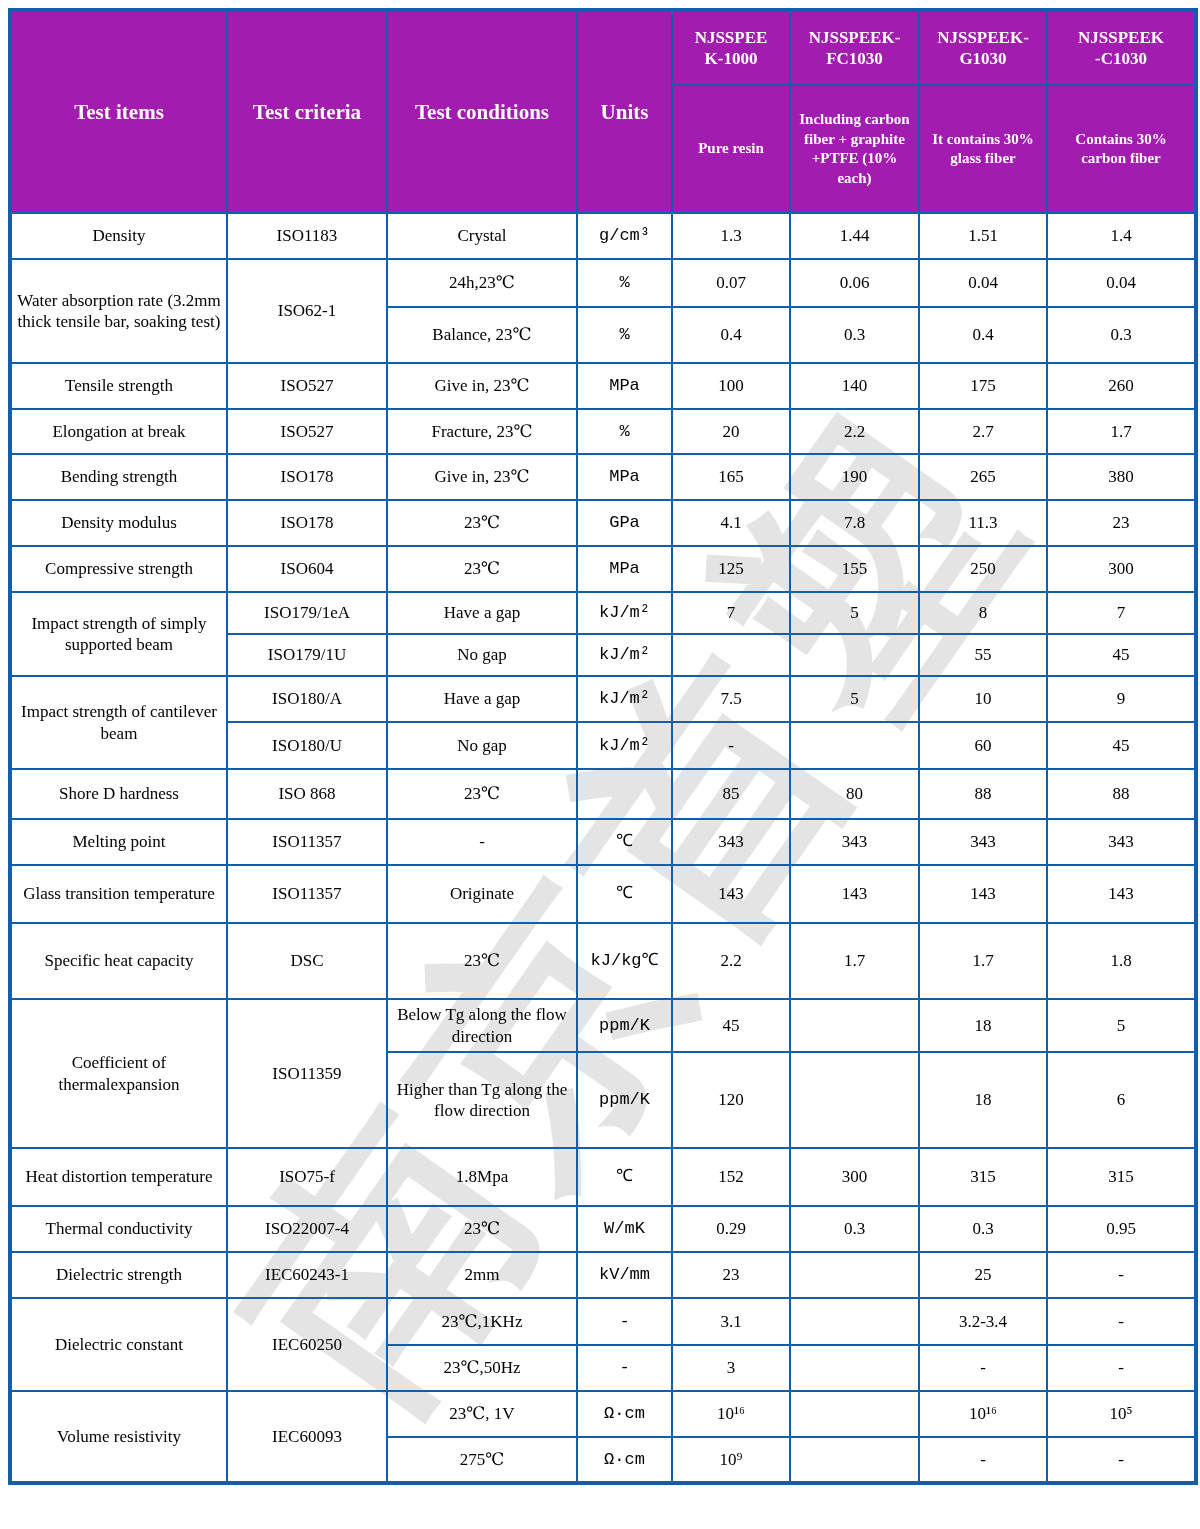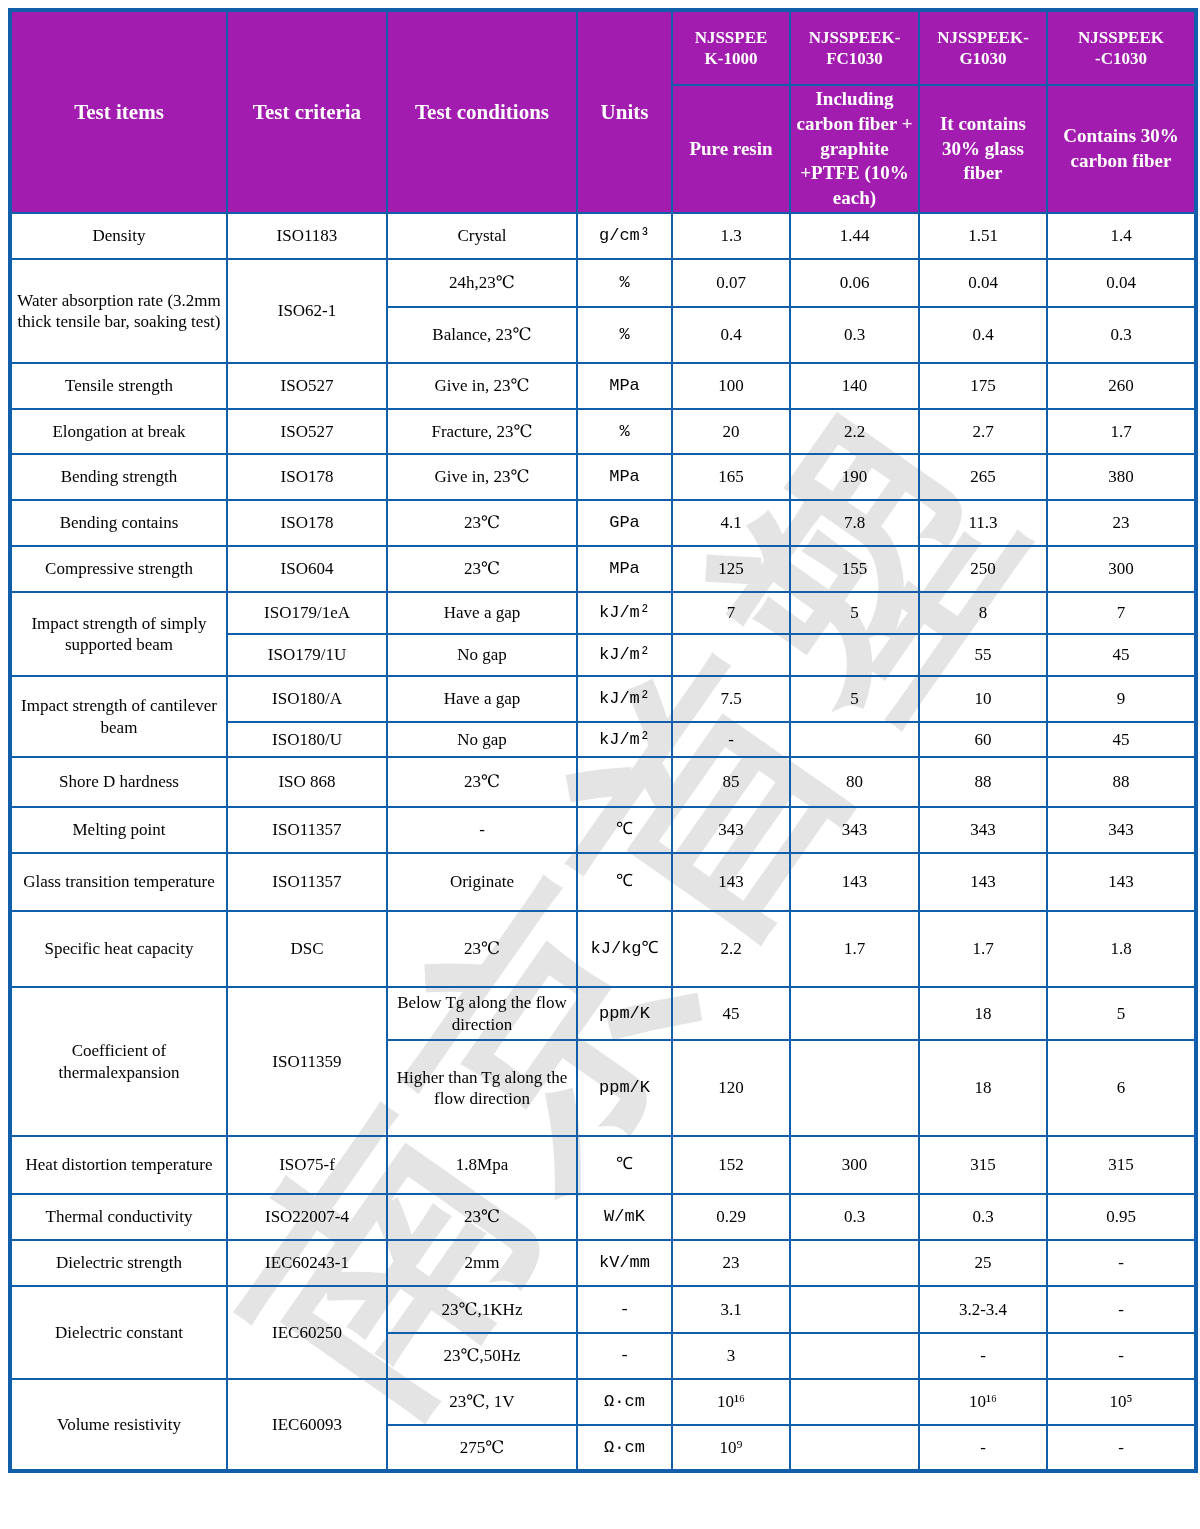--- a/index.html
+++ b/index.html
@@ -9,21 +9,21 @@
         line-height:280px;font-size:265px;font-weight:bold;letter-spacing:14px;
         color:#cfcfcf;opacity:.55;text-align:center;transform:rotate(-55deg);
         z-index:0;pointer-events:none;font-family:"DejaVu Sans",sans-serif;white-space:nowrap;}
   table.spec{position:relative;z-index:1;border-collapse:collapse;table-layout:fixed;
         margin:8px 0 0 8px;width:1186px;border:4px solid #115fab;background:transparent;}
   th,td{border:2px solid #115fab;text-align:center;vertical-align:middle;
         padding:1px 3px;overflow:hidden;}
   thead th{background:#a21caf;color:#ffffff;font-weight:bold;}
   th.main{font-size:21px;}
   th.model{font-size:17px;white-space:pre-line;line-height:1.25;}
-  th.desc{font-size:19px;line-height:1.3;}
+  th.desc{font-size:15px;line-height:1.3;}
   tbody td{font-size:17px;color:#000;background:transparent;line-height:1.25;}
   td.unit{font-size:17px;font-family:Liberation Mono, monospace;}
 </style>
 </head>
 <body>
 
 <div class="page">
   <div class="watermark">南京首塑</div>
 
   <table class="spec">
@@ -112,21 +112,21 @@
         <td class="item">Bending strength</td>
         <td>ISO178</td>
         <td>Give in, 23℃</td>
         <td class="unit">MPa</td>
         <td>165</td>
         <td>190</td>
         <td>265</td>
         <td>380</td>
       </tr>
       <tr style="height:46px">
-        <td class="item">Bending contains</td>
+        <td class="item">Density modulus</td>
         <td>ISO178</td>
         <td>23℃</td>
         <td class="unit">GPa</td>
         <td>4.1</td>
         <td>7.8</td>
         <td>11.3</td>
         <td>23</td>
       </tr>
       <tr style="height:46px">
         <td class="item">Compressive strength</td>
@@ -160,21 +160,21 @@
       <tr style="height:46px">
         <td class="item" rowspan="2">Impact strength of cantilever beam</td>
         <td>ISO180/A</td>
         <td>Have a gap</td>
         <td class="unit">kJ/m²</td>
         <td>7.5</td>
         <td>5</td>
         <td>10</td>
         <td>9</td>
       </tr>
-      <tr style="height:35px">
+      <tr style="height:47px">
         <td>ISO180/U</td>
         <td>No gap</td>
         <td class="unit">kJ/m²</td>
         <td>-</td>
         <td></td>
         <td>60</td>
         <td>45</td>
       </tr>
       <tr style="height:50px">
         <td class="item">Shore D hardness</td>

